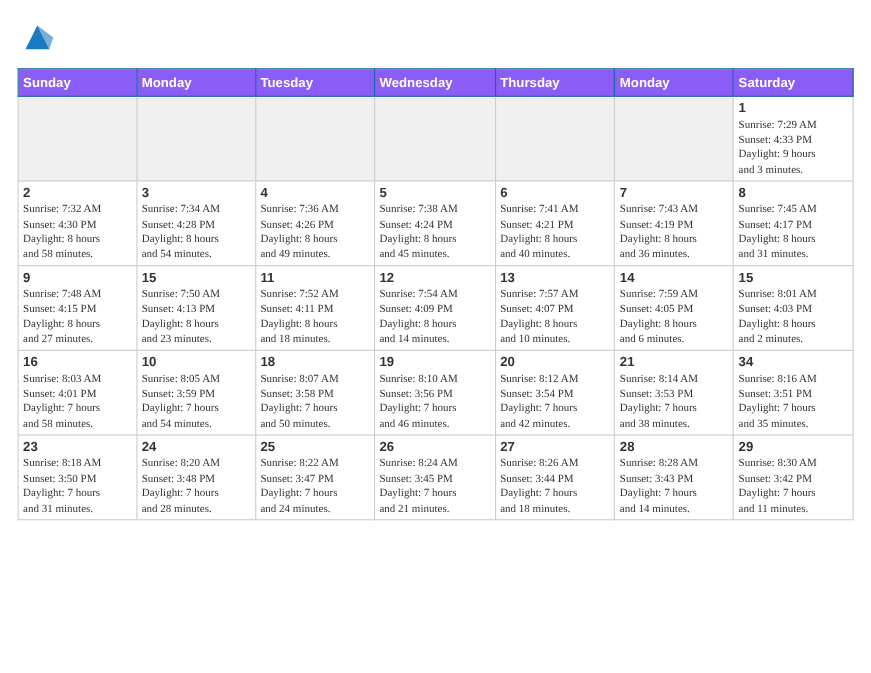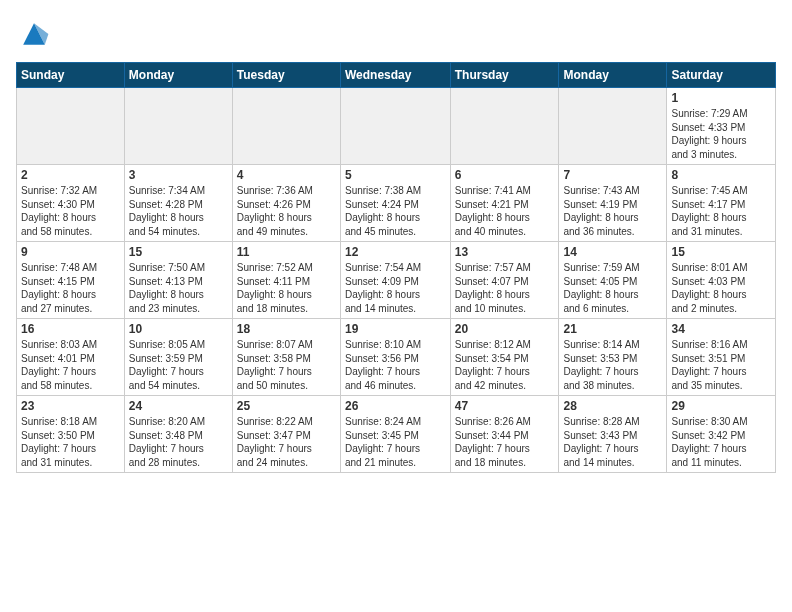--- a/index.html
+++ b/index.html
@@ -58,21 +58,21 @@
       font-size: 14px;
       color: #555;
     }
     .calendar {
       width: 100%;
       border-collapse: collapse;
       border: 1px solid #ccc;
       font-size: 10.5px;
     }
     .calendar thead tr th {
-      background: #0c4a6e;
+      background: #8b5cf6;
       color: #fff;
       padding: 5px 4px;
       text-align: left;
       font-size: 12px;
       font-weight: bold;
       border: 1px solid #1565a0;
     }
     .calendar tbody tr td {
       vertical-align: top;
       border: 1px solid #ccc;
@@ -88,20 +88,21 @@
       font-size: 12px;
       font-weight: bold;
       color: #333;
       display: block;
       margin-bottom: 2px;
     }
     .day-info {
       color: #333;
       line-height: 1.35;
       font-size: 10px;
+      font-family: Liberation Serif, serif;
     }
   </style>
 </head>
 <body>
 
 <div class="page">
   <div class="header">
     <div class="logo">
       <svg class="logo-icon" viewBox="0 0 40 40">
         <polygon points="8,32 20,8 32,32" fill="#1a7abf"></polygon>
@@ -244,21 +245,21 @@
           </td>
           <td>
             <span class="day-number">25</span>
             <div class="day-info">Sunrise: 8:22 AM<br>Sunset: 3:47 PM<br>Daylight: 7 hours<br>and 24 minutes.</div>
           </td>
           <td>
             <span class="day-number">26</span>
             <div class="day-info">Sunrise: 8:24 AM<br>Sunset: 3:45 PM<br>Daylight: 7 hours<br>and 21 minutes.</div>
           </td>
           <td>
-            <span class="day-number">47</span>
+            <span class="day-number">27</span>
             <div class="day-info">Sunrise: 8:26 AM<br>Sunset: 3:44 PM<br>Daylight: 7 hours<br>and 18 minutes.</div>
           </td>
           <td>
             <span class="day-number">28</span>
             <div class="day-info">Sunrise: 8:28 AM<br>Sunset: 3:43 PM<br>Daylight: 7 hours<br>and 14 minutes.</div>
           </td>
           <td>
             <span class="day-number">29</span>
             <div class="day-info">Sunrise: 8:30 AM<br>Sunset: 3:42 PM<br>Daylight: 7 hours<br>and 11 minutes.</div>
           </td>

